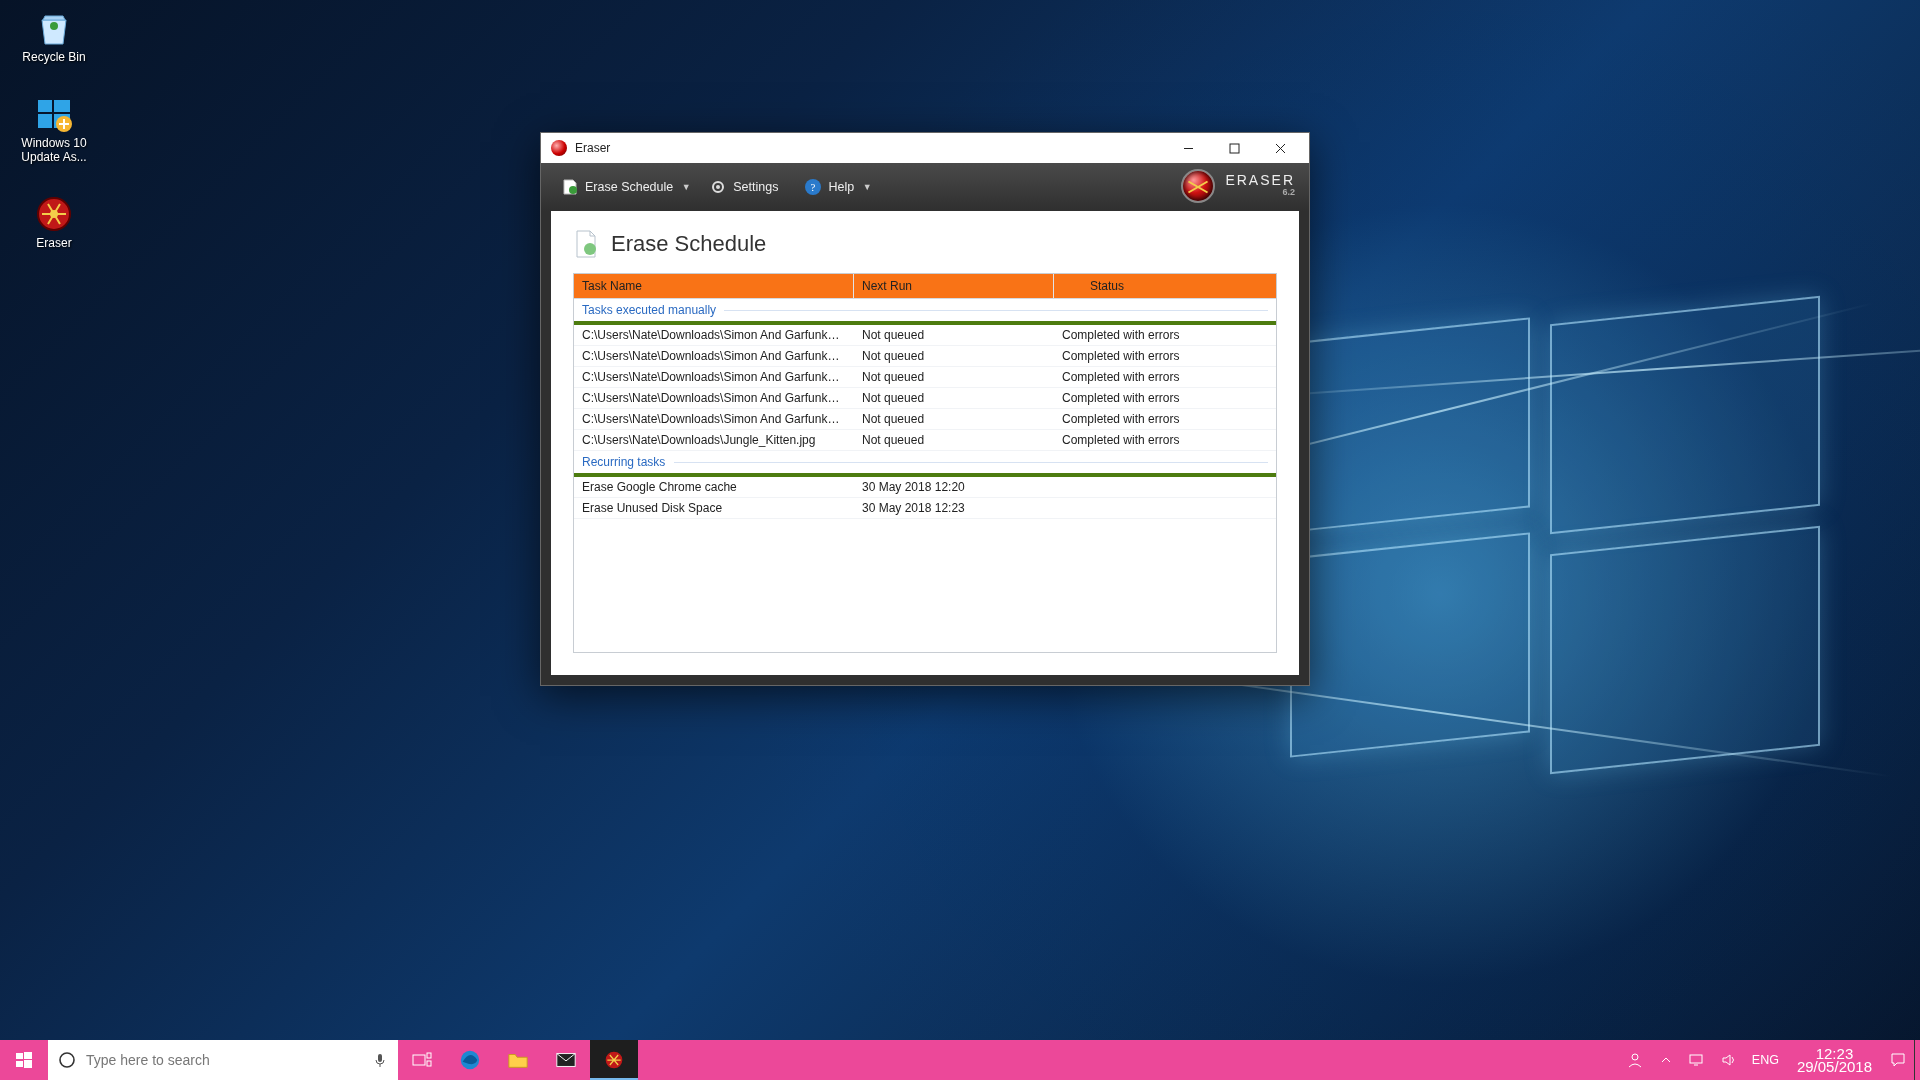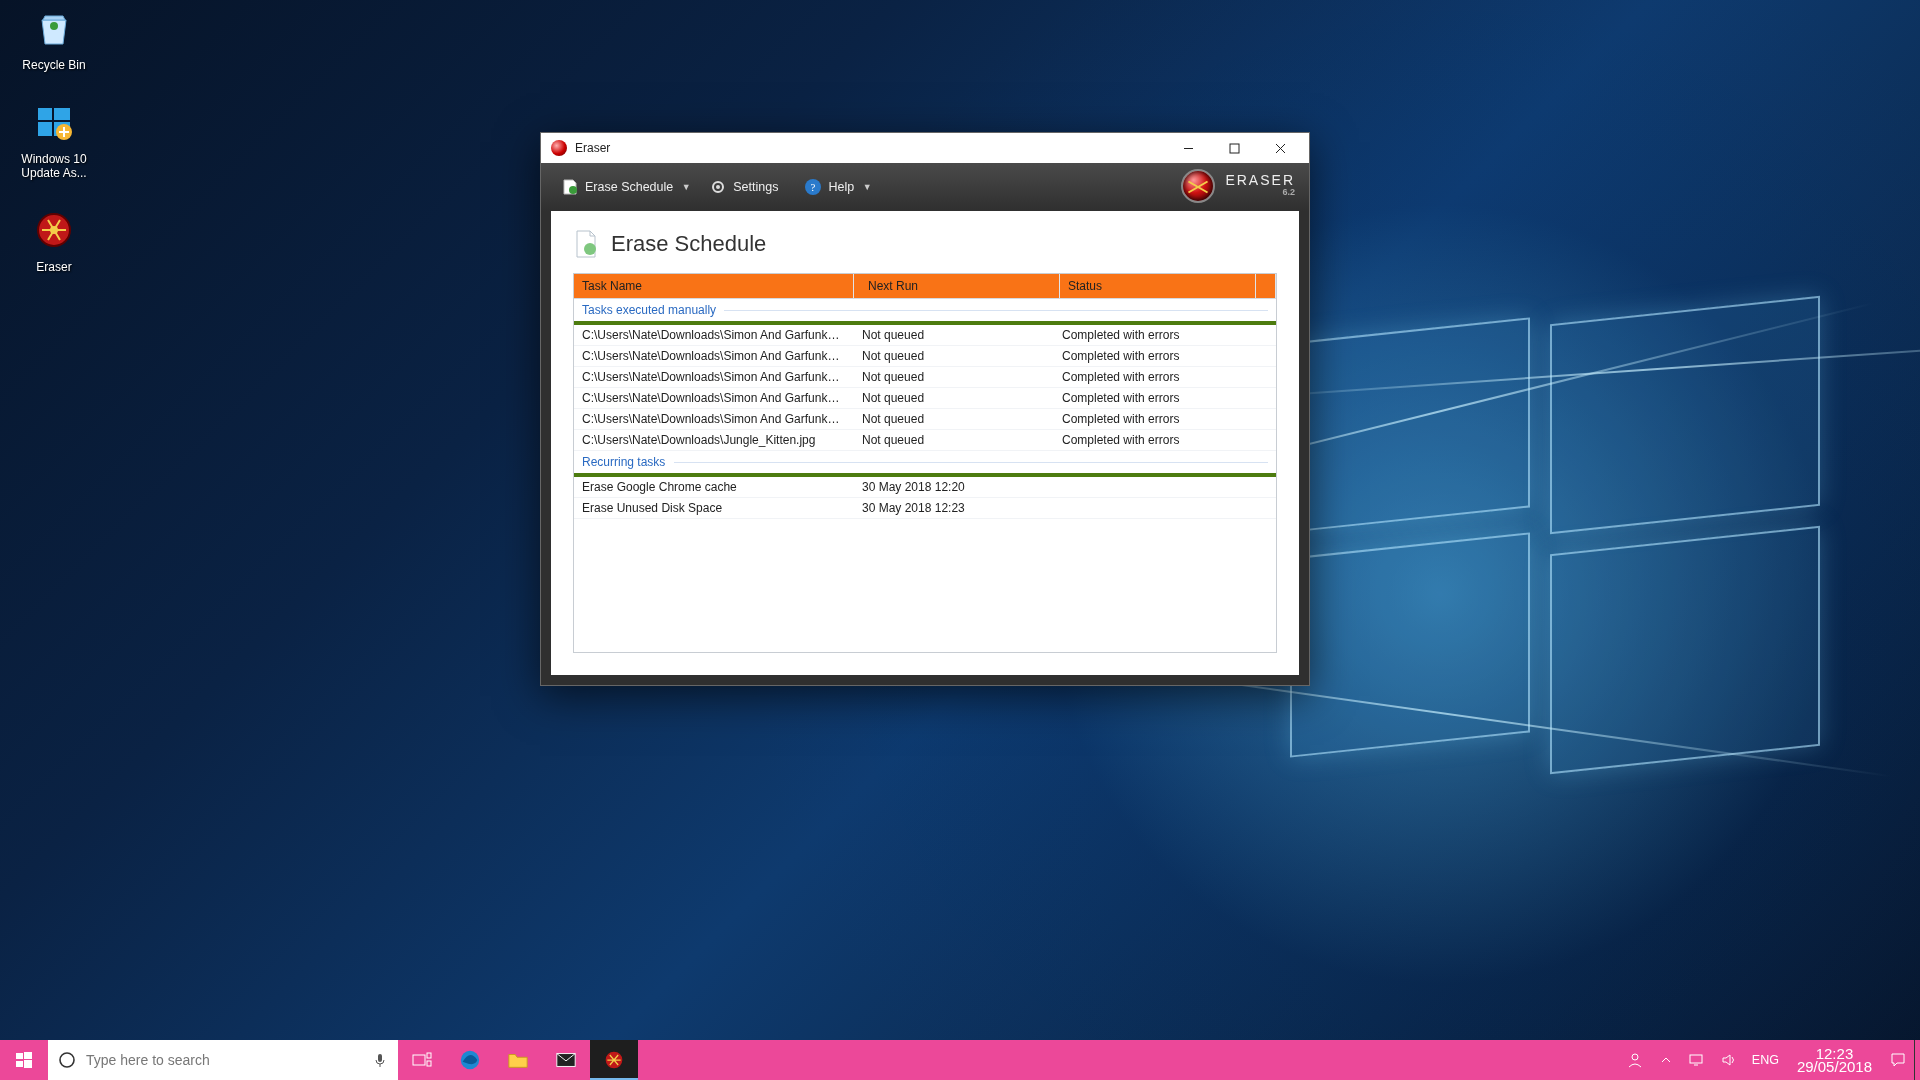--- a/index.html
+++ b/index.html
@@ -21,21 +21,21 @@
   .beam { position:absolute; background:linear-gradient(90deg, rgba(255,255,255,0)0%, rgba(200,240,255,0.7)50%, rgba(255,255,255,0)100%);
           height:2px; width:900px; transform-origin:left center; }
   .beam.b1{ left:1000px; top:520px; transform:rotate(-14deg); }
   .beam.b2{ left:1000px; top:650px; transform:rotate(8deg); }
   .beam.b3{ left:1200px; top:400px; transform:rotate(-4deg); }
 
   
   .desktop-icons { position:absolute; left:6px; top:6px; display:flex; flex-direction:column; gap:28px; width:96px; }
   .dicon { width:96px; display:flex; flex-direction:column; align-items:center; cursor:pointer; }
   .dicon .ic { width:44px; height:44px; display:flex; align-items:center; justify-content:center; }
-  .dicon .lbl { color:#fff; font-size:12px; text-align:center; text-shadow:1px 1px 2px #000; margin-top:8px; line-height:14px; }
+  .dicon .lbl { color:#fff; font-size:12px; text-align:center; text-shadow:1px 1px 2px #000; margin-top:0; line-height:14px; }
 
   
   .window { position:absolute; left:540px; top:132px; width:770px; background:#fff; border:1px solid #666;
             box-shadow:0 10px 40px rgba(0,0,0,0.6); }
   .titlebar { height:30px; background:#fff; display:flex; align-items:center; padding:0 6px 0 10px; }
   .titlebar .app-ic { width:16px; height:16px; border-radius:50%; background:radial-gradient(circle at 35% 35%,#ffb0b0,#cc0000 55%,#550000); margin-right:8px; }
   .titlebar .title { font-size:12px; color:#222; flex:0 0 auto; }
   .titlebar .spacer { flex:1; }
   .winbtn { width:46px; height:30px; display:flex; align-items:center; justify-content:center; cursor:pointer; }
   .winbtn svg { width:11px; height:11px; stroke:#222; stroke-width:1; fill:none; }
@@ -59,22 +59,22 @@
   .body-pad { background:#2f2f2f; padding:0 10px 10px 10px; }
   .content { background:#fff; padding:18px 22px 22px 22px; }
   .section-head { display:flex; align-items:center; gap:12px; margin-bottom:14px; }
   .section-head .doc-ic { width:26px; height:30px; }
   .section-head h1 { font-size:22px; font-weight:400; color:#333; }
 
   .grid { border:1px solid #c8cdd3; height:380px; overflow:hidden; background:#fff; font-size:12px; color:#222; }
   .ghdr { display:flex; border-bottom:1px solid #d5d9de; background:#f97316; }
   .ghdr .col { padding:5px 8px; border-right:1px solid #e0e3e8; }
   .col.c1 { flex:0 0 280px; }
-  .col.c2 { flex:0 0 200px;margin-left:6px; }
-  .col.c3 { flex:0 0 196px; }
+  .col.c2 { flex:0 0 200px; }
+  .col.c3 { flex:0 0 196px;margin-left:28px; }
   .col.c4 { flex:1; }
   .group { color:#2a6ac2; padding:4px 8px; border-bottom:4px solid #4d7c0f; position:relative; }
   .group::after{ content:""; position:absolute; left:150px; right:8px; top:50%; height:1px; background:#d7e2f2;}
   .group.rec::after{ left:100px; }
   .row { display:flex; border-bottom:1px solid #f1f3f6; }
   .row .cell { padding:3px 8px; white-space:nowrap; overflow:hidden; text-overflow:ellipsis; }
   .row .cell.c1 { flex:0 0 280px; }
   .row .cell.c2 { flex:0 0 200px; }
   .row .cell.c3 { flex:0 0 196px; }
 

